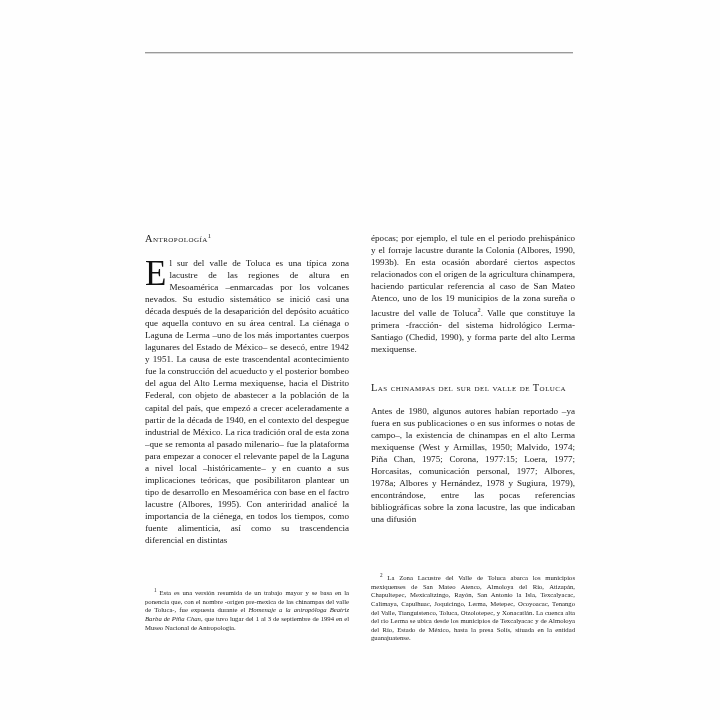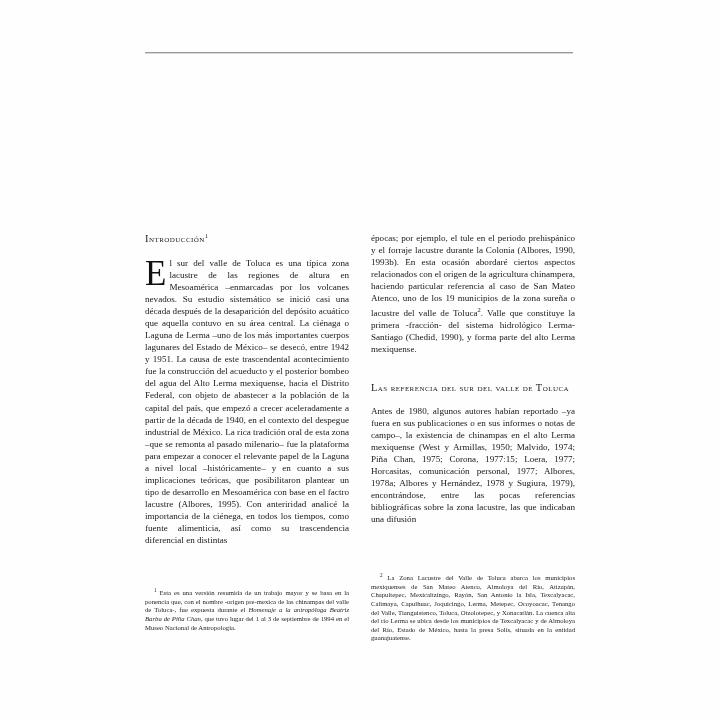--- a/index.html
+++ b/index.html
@@ -144,30 +144,30 @@
 </head>
 <body>
 
 <div class="page">
 
   <div class="header-rule"></div>
 
   <div class="columns">
 
     <div class="col">
-      <h2 class="section-title"><span>Introducción</span><span class="fn-ref">1</span></h2>
+      <h2 class="section-title"><span>Antropología</span><span class="fn-ref">1</span></h2>
       <p class="body-text dropcap-para">El sur del valle de Toluca es una típica zona lacustre de las regiones de altura en Mesoamérica –enmarcadas por los volcanes nevados. Su estudio sistemático se inició casi una década después de la desaparición del depósito acuático que aquella contuvo en su área central. La ciénaga o Laguna de Lerma –uno de los más importantes cuerpos lagunares del Estado de México– se desecó, entre 1942 y 1951. La causa de este trascendental acontecimiento fue la construcción del acueducto y el posterior bombeo del agua del Alto Lerma mexiquense, hacia el Distrito Federal, con objeto de abastecer a la población de la capital del país, que empezó a crecer aceleradamente a partir de la década de 1940, en el contexto del despegue industrial de México. La rica tradición oral de esta zona –que se remonta al pasado milenario– fue la plataforma para empezar a conocer el relevante papel de la Laguna a nivel local –históricamente– y en cuanto a sus implicaciones teóricas, que posibilitaron plantear un tipo de desarrollo en Mesoamérica con base en el factro lacustre (Albores, 1995). Con anteriridad analicé la importancia de la ciénega, en todos los tiempos, como fuente alimenticia, así como su trascendencia diferencial en distintas</p>
     </div>
 
     <div class="col">
       <p class="body-text"><span>épocas; por ejemplo, el  tule en el periodo prehispánico y el forraje lacustre  durante la Colonia (Albores, 1990, 1993b). En esta ocasión abordaré ciertos aspectos relacionados con el origen de la  agricultura chinampera, haciendo particular referencia al  caso de San Mateo Atenco, uno de los 19 municipios de la zona sureña o lacustre del valle de Toluca</span><span class="fn-ref">2</span><span>. Valle que constituye la primera  -fracción- del sistema hidrológico Lerma-Santiago (Chedid,  1990), y forma parte del alto Lerma mexiquense.</span></p>
 
       <div class="spacer-block"></div>
 
-      <h2 class="section-title section-title-right">Las referencia del sur del valle de Toluca</h2>
+      <h2 class="section-title section-title-right">Las chinampas del sur del valle de Toluca</h2>
       <p class="body-text">Antes de 1980, algunos autores habían reportado –ya fuera  en sus publicaciones o en sus informes o notas de campo–, la  existencia de chinampas en el alto Lerma mexiquense (West y Armillas, 1950; Malvido, 1974; Piña Chan, 1975; Corona, 1977:15;  Loera, 1977; Horcasitas, comunicación personal, 1977;   Albores, 1978a; Albores y Hernández, 1978 y Sugiura, 1979), encontrándose, entre las pocas referencias bibliográficas  sobre la zona lacustre, las que indicaban una difusión</p>
     </div>
 
   </div>
 
   <div class="footnotes">
     <div class="fn-col">
       <p class="footnote"><span class="fn-num">1</span> <span>Esta es una versión resumida de un trabajo mayor y se basa en la ponencia que, con el nombre -origen pre-mexica de las chinampas del valle de Toluca-, fue expuesta durante el </span><i>Homenaje a la antropóloga Beatriz Barba de Piña Chan</i><span>, que tuvo lugar del 1 al 3 de septiembre de 1994 en el Museo Nacional de Antropología.</span></p>
     </div>
     <div class="fn-col fn-right">

